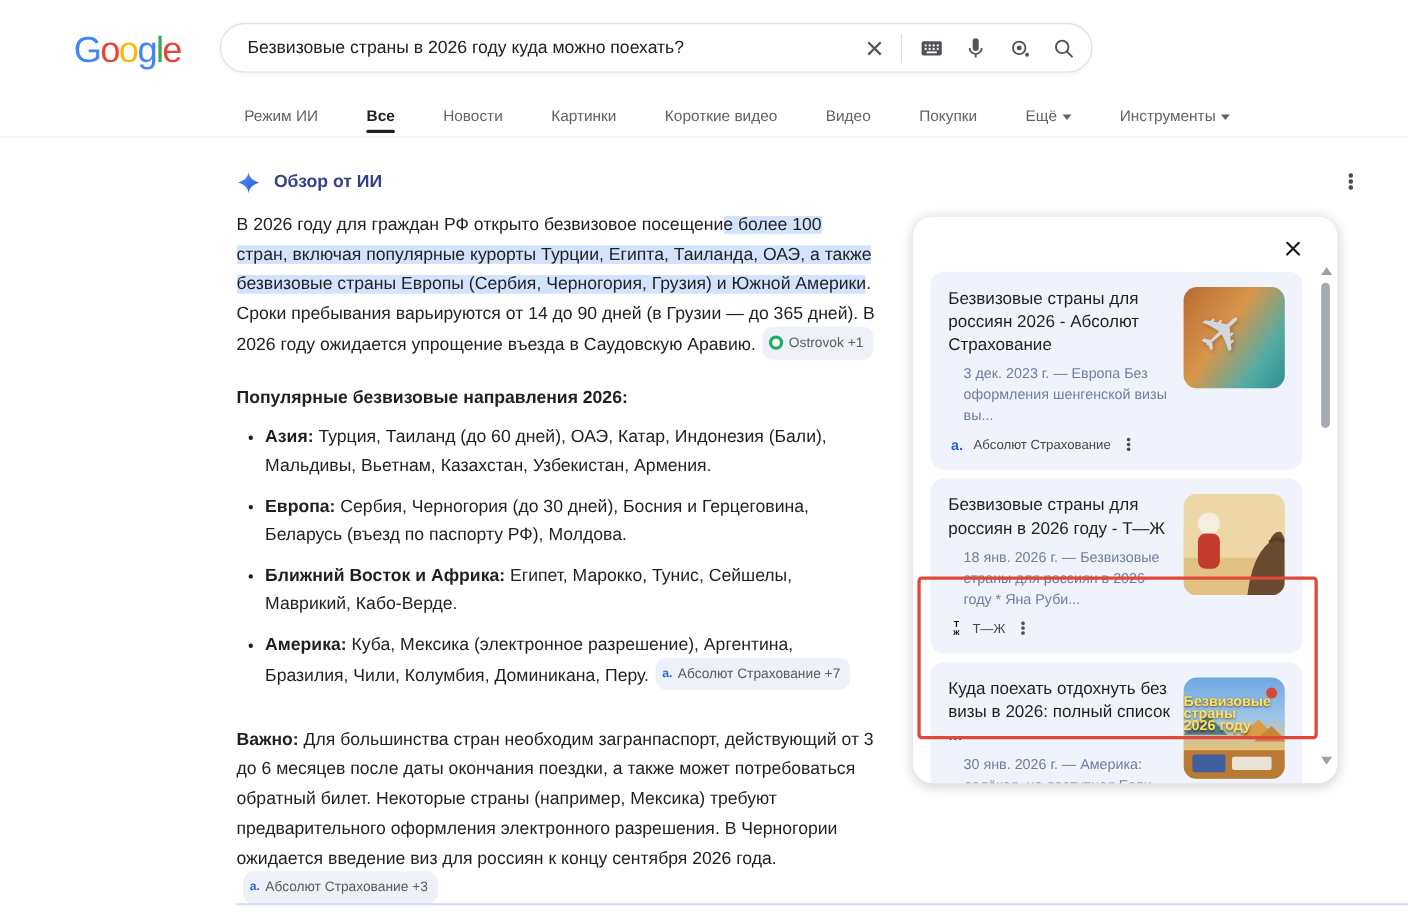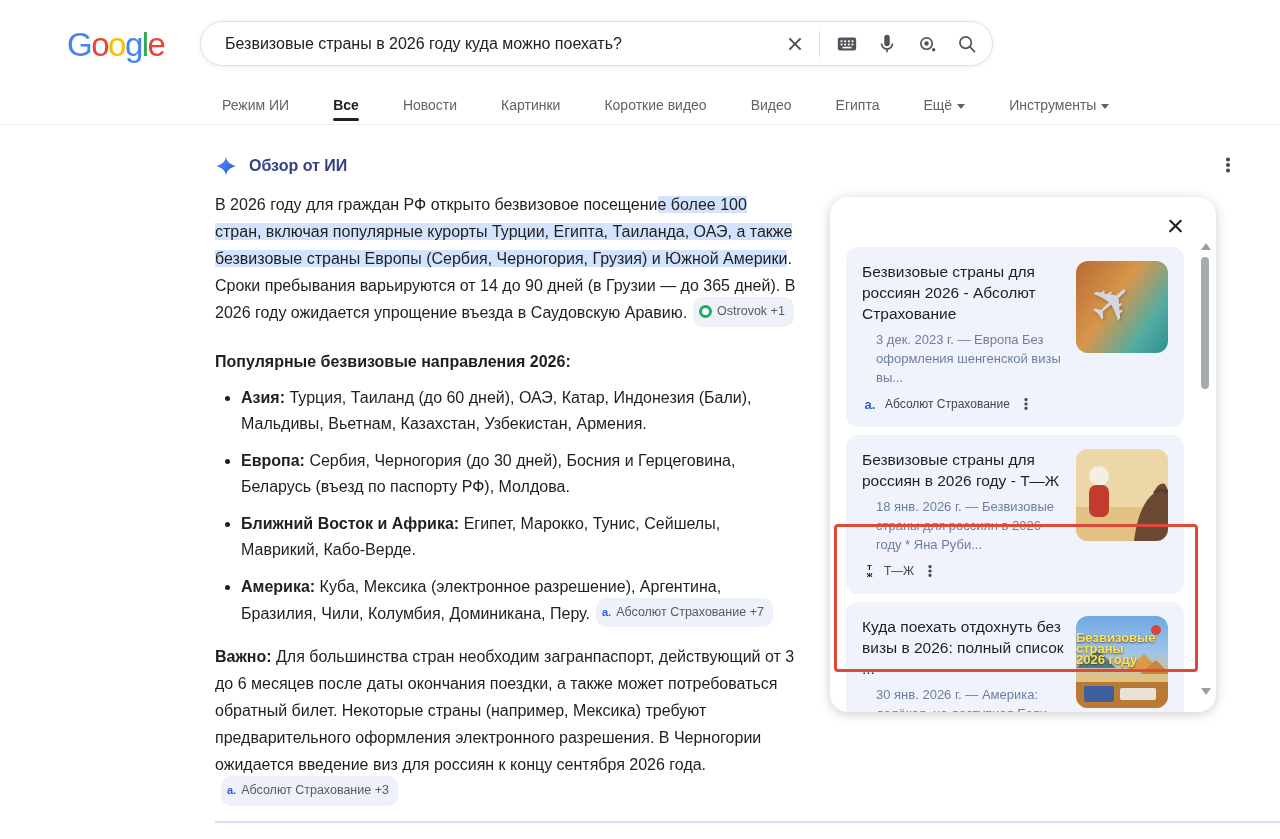--- a/index.html
+++ b/index.html
@@ -42,21 +42,21 @@
 
   
   .main { position:absolute; left:215px; top:155px; width:582px; }
   .ai-head { display:flex; align-items:center; gap:12px; }
   .ai-label { font-size:16px; font-weight:700; color:#344089; }
   .para { margin-top:14px; font-size:16px; line-height:27px; color:#1f1f1f; }
   .hl { background:#d3e3fd; border-radius:2px; }
   .sub-head { margin-top:24px; font-size:16px; font-weight:700; }
   ul.points { margin-top:14px; padding-left:26px; }
   ul.points li { margin-bottom:11px; font-size:16px; line-height:26px; }
-  .imp { margin-top:14px; font-size:16px; line-height:27px; }
+  .imp { margin-top:30px; font-size:16px; line-height:27px; }
 
   .chip {
     display:inline-flex; align-items:center; gap:5px; vertical-align:middle;
     background:#eef1f9; border-radius:10px; padding:1px 9px 2px 6px;
     font-size:12.5px; color:#575b62; margin-left:6px; position:relative; top:-2px; cursor:pointer; white-space:nowrap;
   }
   .chip-dot { width:13px; height:13px; border-radius:50%; background:#fff; border:3.5px solid #1fab63; }
   .chip-a { font-weight:700; color:#2862d9; font-size:11px; }
   .kebab { width:18px; height:18px; position:relative; cursor:pointer; }
   .kebab i { position:absolute; left:50%; top:50%; width:3.5px; height:3.5px; margin:-1.75px; border-radius:50%; background:#4a4d52; box-shadow:0 -5.5px 0 #4a4d52, 0 5.5px 0 #4a4d52; }
@@ -146,21 +146,21 @@
     </div>
   </div>
 
   <div class="tabs">
     <span class="tab">Режим ИИ</span>
     <span class="tab active">Все</span>
     <span class="tab">Новости</span>
     <span class="tab">Картинки</span>
     <span class="tab">Короткие видео</span>
     <span class="tab">Видео</span>
-    <span class="tab">Египта</span>
+    <span class="tab">Покупки</span>
     <span class="tab"><span>Ещё</span><i class="caret"></i></span>
     <span class="tab"><span>Инструменты</span><i class="caret"></i></span>
   </div>
   <div class="tabs-divider"></div>
 
   <span class="kebab overview-kebab">
       <i></i>
     </span>
 
   <div class="main">

